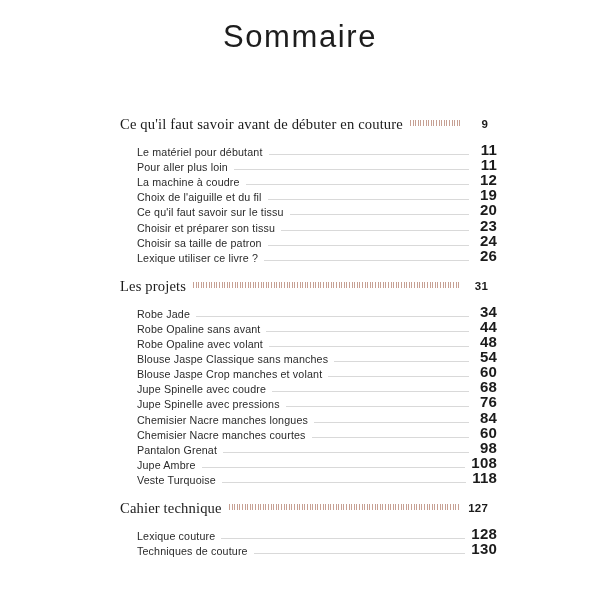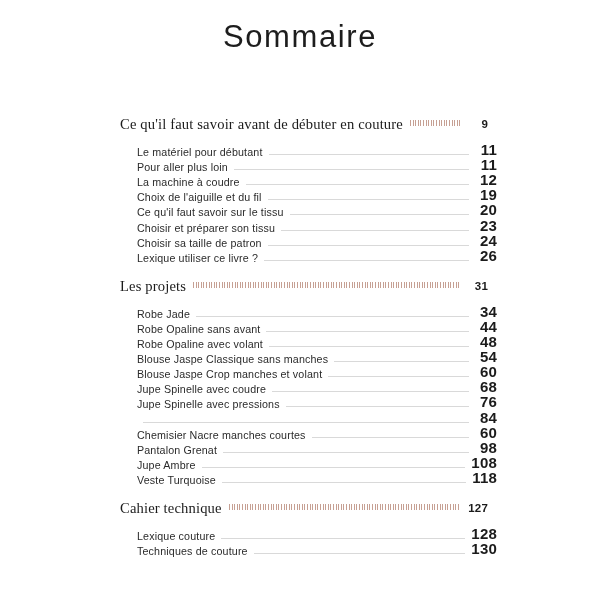--- a/index.html
+++ b/index.html
@@ -233,20 +233,21 @@
             <span class="it-label">Jupe Spinelle avec coudre</span>
             <span class="leader"></span>
             <span class="it-page">68</span>
           </div>
           <div class="item">
             <span class="it-label">Jupe Spinelle avec pressions</span>
             <span class="leader"></span>
             <span class="it-page">76</span>
           </div>
           <div class="item">
+            <span class="it-label">Chemisier Nacre manches longues</span>
             <span class="leader"></span>
             <span class="it-page">84</span>
           </div>
           <div class="item">
             <span class="it-label">Chemisier Nacre manches courtes</span>
             <span class="leader"></span>
             <span class="it-page">60</span>
           </div>
           <div class="item">
             <span class="it-label">Pantalon Grenat</span>

